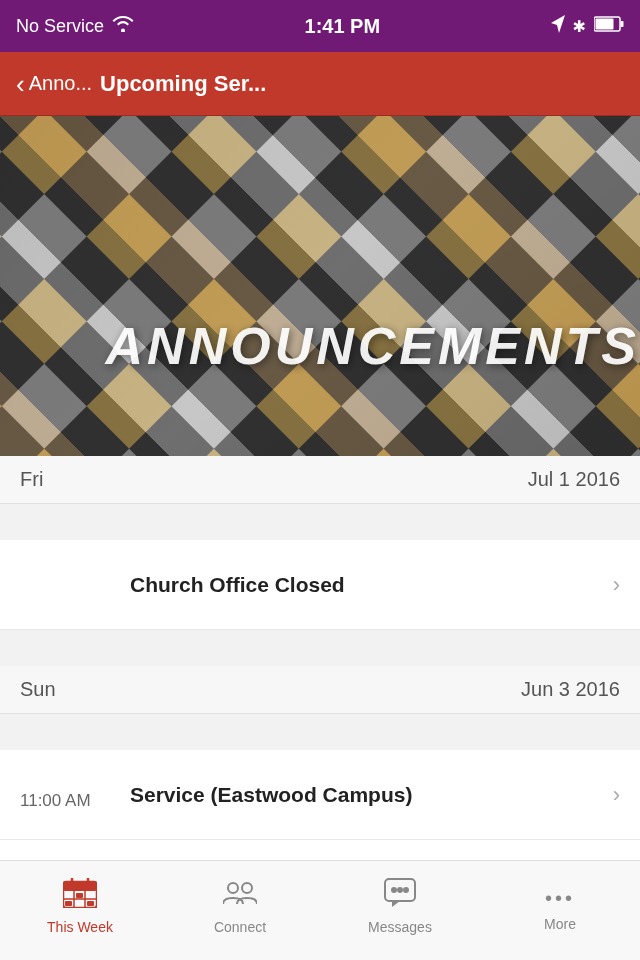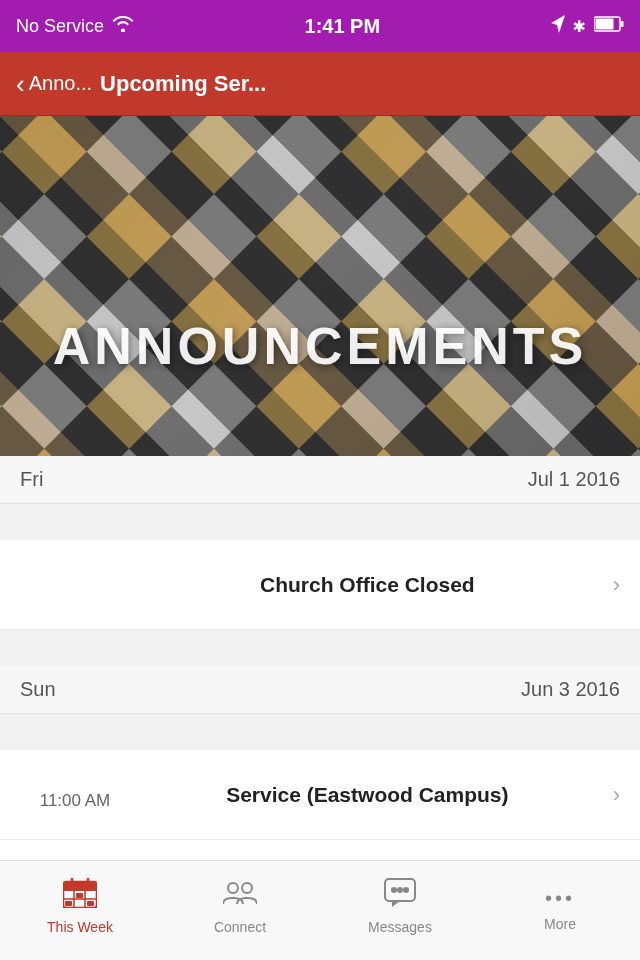--- a/index.html
+++ b/index.html
@@ -3,21 +3,21 @@
   <meta charset="utf-8">
   <meta name="viewport" content="width=640px">
   <style>
     * { margin: 0; padding: 0; box-sizing: border-box; }
     body { width: 640px; height: 960px; font-family: -apple-system, 'Helvetica Neue', Arial, sans-serif; background: #fff; overflow: hidden; position: relative; }
 
     
     .status-bar {
       width: 100%;
       height: 52px;
-      background: #a21caf;
+      background: #701a75;
       display: flex;
       align-items: center;
       justify-content: space-between;
       padding: 0 16px;
       color: white;
       font-size: 18px;
       font-weight: 500;
     }
     .status-left { display: flex; align-items: center; gap: 8px; }
     .status-center { font-size: 20px; font-weight: 700; }
@@ -74,27 +74,28 @@
     .hero-overlay {
       position: absolute;
       inset: 0;
       background: rgba(0,0,0,0.18);
     }
     .hero-text {
       position: absolute;
       bottom: 80px;
       left: 0;
       right: 0;
-      text-align: center;
+      text-align: right;
       color: white;
       font-size: 52px;
       font-weight: 900;
       letter-spacing: 4px;
       text-shadow: 2px 2px 8px rgba(0,0,0,0.5);
       opacity: 0.92;
+      font-style: italic;
     }
 
     
     .date-header {
       display: flex;
       justify-content: space-between;
       align-items: center;
       padding: 12px 20px;
       border-bottom: 1px solid #e0e0e0;
       background: #f7f7f7;
@@ -105,21 +106,20 @@
 
     
     .event-item {
       display: flex;
       align-items: center;
       padding: 26px 20px;
       border-bottom: 1px solid #e8e8e8;
       background: #fff;
       cursor: pointer;
       min-height: 90px;
-      text-align: center;
     }
     .event-time {
       font-size: 17px;
       color: #666;
       min-width: 110px;
       margin-top: 12px;
     }
     .event-title {
       flex: 1;
       font-size: 21px;

